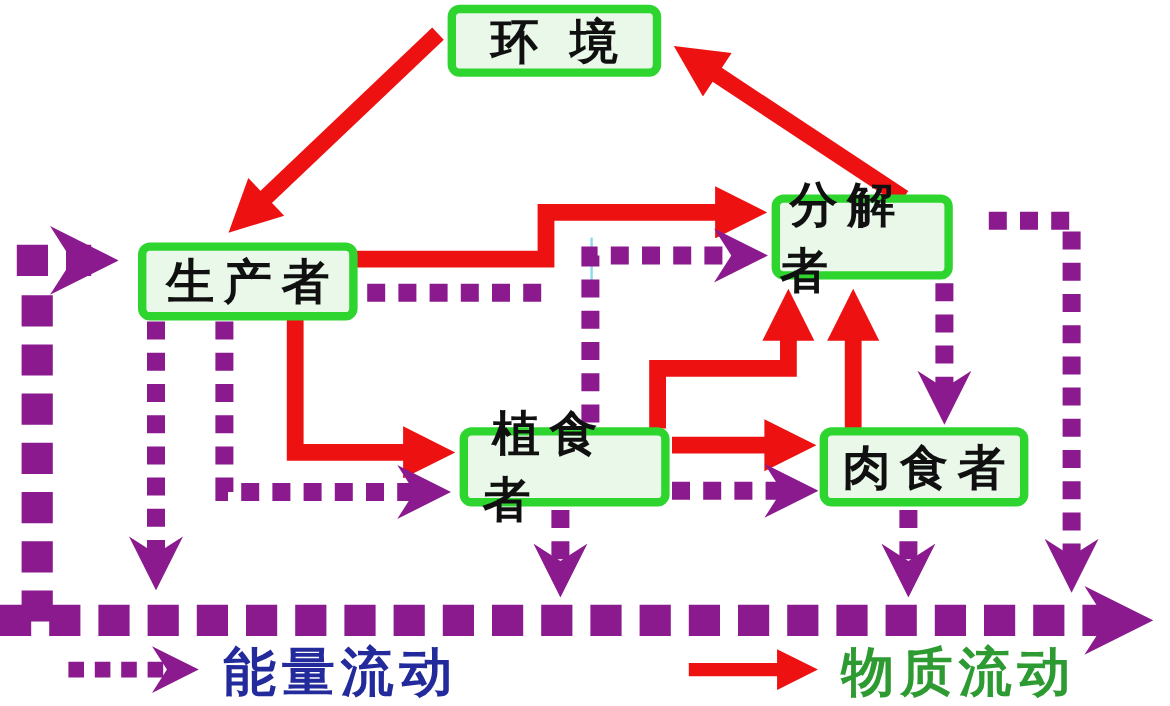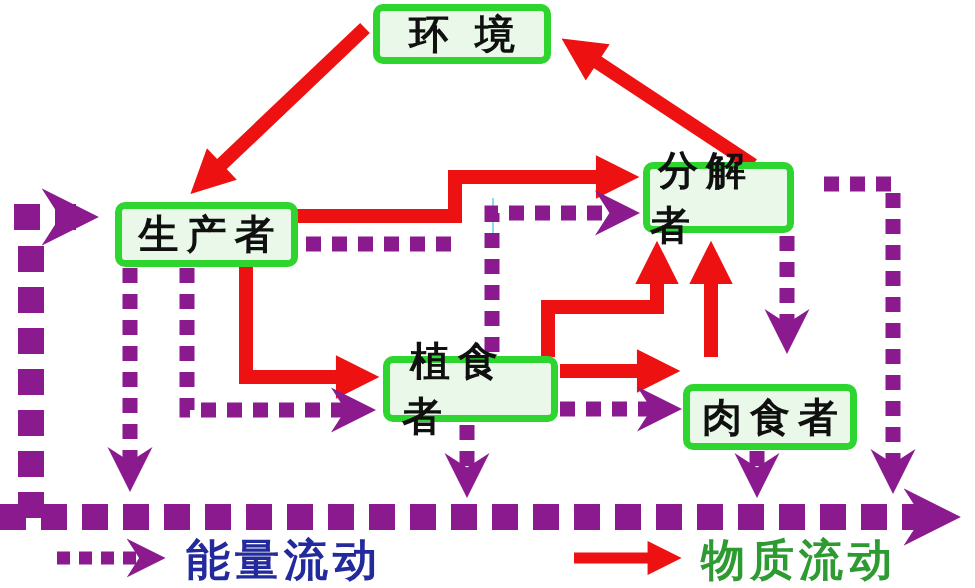--- a/index.html
+++ b/index.html
@@ -12,21 +12,21 @@
     position:absolute;z-index:2;box-sizing:border-box;
     border:7px solid #2ed52e;border-radius:10px;background:#e9f8e9;
     display:flex;align-items:center;justify-content:center;
     color:#101010;font-size:40px;font-weight:600;letter-spacing:8px;
     text-indent:8px;
   }
   .node-environment{left:373px;top:4px;width:178px;height:60px;}
   .node-producer{left:95px;top:202px;width:183px;height:65px;margin-left:20px;}
   .node-decomposer{left:643px;top:162px;width:151px;height:71px;}
   .node-herbivore{left:383px;top:356px;width:175px;height:66px;padding-left:12px;}
-  .node-carnivore{left:683px;top:356px;width:174px;height:66px;margin-top:28px;}
+  .node-carnivore{left:683px;top:356px;width:174px;height:66px;}
   .legend-label{
     position:absolute;z-index:2;font-size:44px;font-weight:bold;
     letter-spacing:5px;white-space:nowrap;
   }
   .legend-energy-label{left:186px;top:531px;color:#232a9b;}
   .legend-material-label{left:701px;top:531px;color:#2e9b32;}
 </style>
 </head>
 <body>
 

